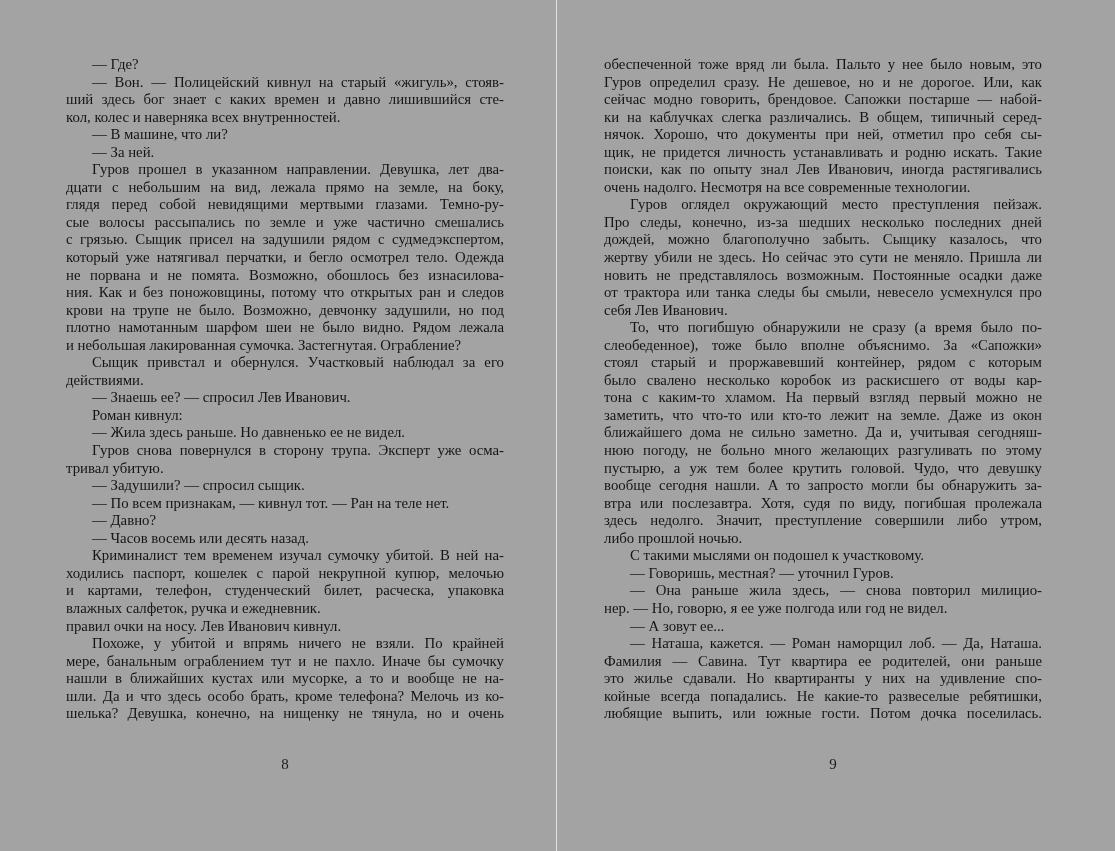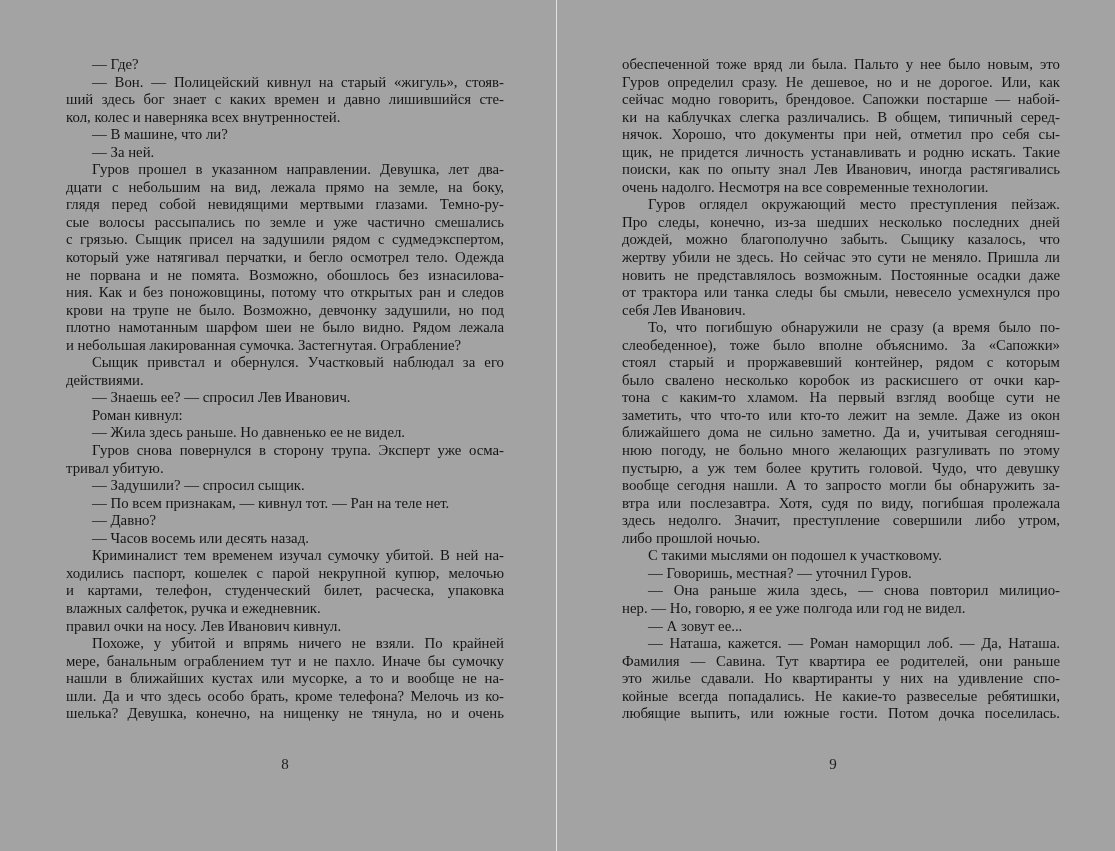--- a/index.html
+++ b/index.html
@@ -29,21 +29,21 @@
   }
   .page-text {
     position: absolute;
     top: 56px;
     width: 438px;
     font-size: 14.8px;
     line-height: 17.55px;
     color: #151515;
   }
   .page-text-left  { left: 66px;  }
-  .page-text-right { left: 622px; font-family: Liberation Serif, serif; }
+  .page-text-right { left: 604px; font-family: Liberation Serif, serif; }
   .line {
     text-align: justify;
     text-align-last: justify;
     white-space: normal;
     height: 17.55px;
     overflow: visible;
   }
   .line.para-end {
     text-align-last: left;
   }
@@ -123,22 +123,22 @@
       <div class="line indent">Гуров оглядел окружающий место преступления пейзаж.</div>
       <div class="line">Про следы, конечно, из-за шедших несколько последних дней</div>
       <div class="line">дождей, можно благополучно забыть. Сыщику казалось, что</div>
       <div class="line">жертву убили не здесь. Но сейчас это сути не меняло. Пришла ли</div>
       <div class="line">новить не представлялось возможным. Постоянные осадки даже</div>
       <div class="line">от трактора или танка следы бы смыли, невесело усмехнулся про</div>
       <div class="line para-end">себя Лев Иванович.</div>
       <div class="line indent">То, что погибшую обнаружили не сразу (а время было по-</div>
       <div class="line">слеобеденное), тоже было вполне объяснимо. За «Сапожки»</div>
       <div class="line">стоял старый и проржавевший контейнер, рядом с которым</div>
-      <div class="line">было свалено несколько коробок из раскисшего от очки кар-</div>
-      <div class="line">тона с каким-то хламом. На первый взгляд вообще сути не</div>
+      <div class="line">было свалено несколько коробок из раскисшего от воды кар-</div>
+      <div class="line">тона с каким-то хламом. На первый взгляд первый можно не</div>
       <div class="line">заметить, что что-то или кто-то лежит на земле. Даже из окон</div>
       <div class="line">ближайшего дома не сильно заметно. Да и, учитывая сегодняш-</div>
       <div class="line">нюю погоду, не больно много желающих разгуливать по этому</div>
       <div class="line">пустырю, а уж тем более крутить головой. Чудо, что девушку</div>
       <div class="line">вообще сегодня нашли. А то запросто могли бы обнаружить за-</div>
       <div class="line">втра или послезавтра. Хотя, судя по виду, погибшая пролежала</div>
       <div class="line">здесь недолго. Значит, преступление совершили либо утром,</div>
       <div class="line para-end">либо прошлой ночью.</div>
       <div class="line indent para-end">С такими мыслями он подошел к участковому.</div>
       <div class="line indent para-end">— Говоришь, местная? — уточнил Гуров.</div>

